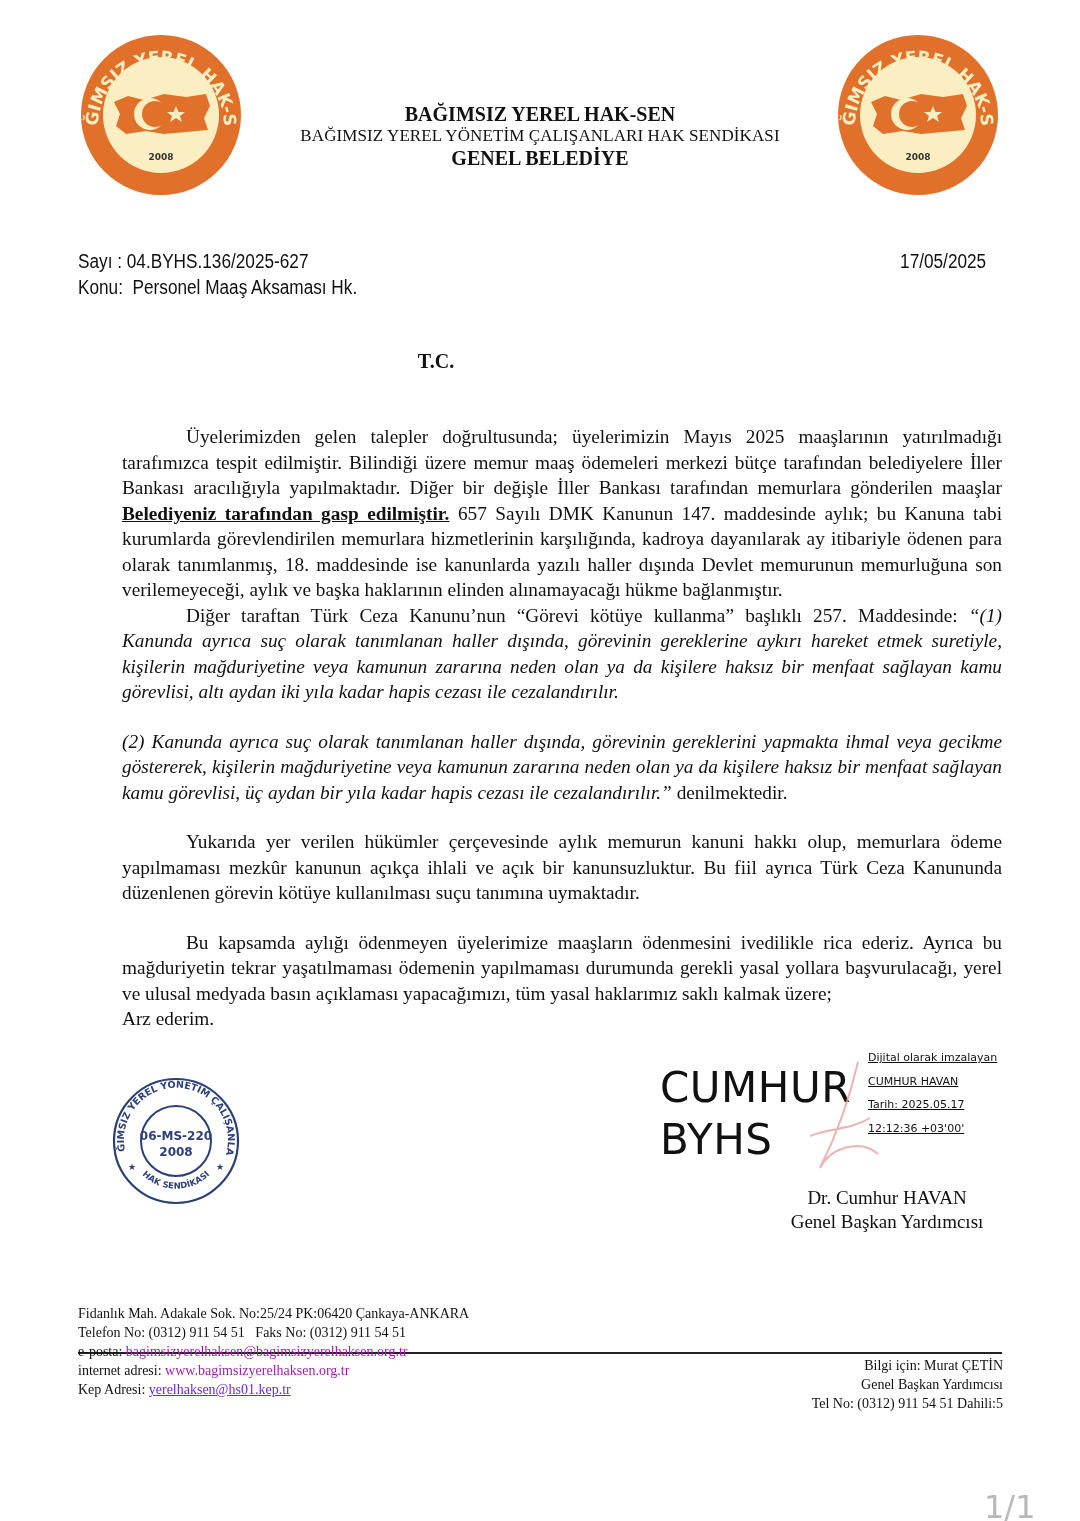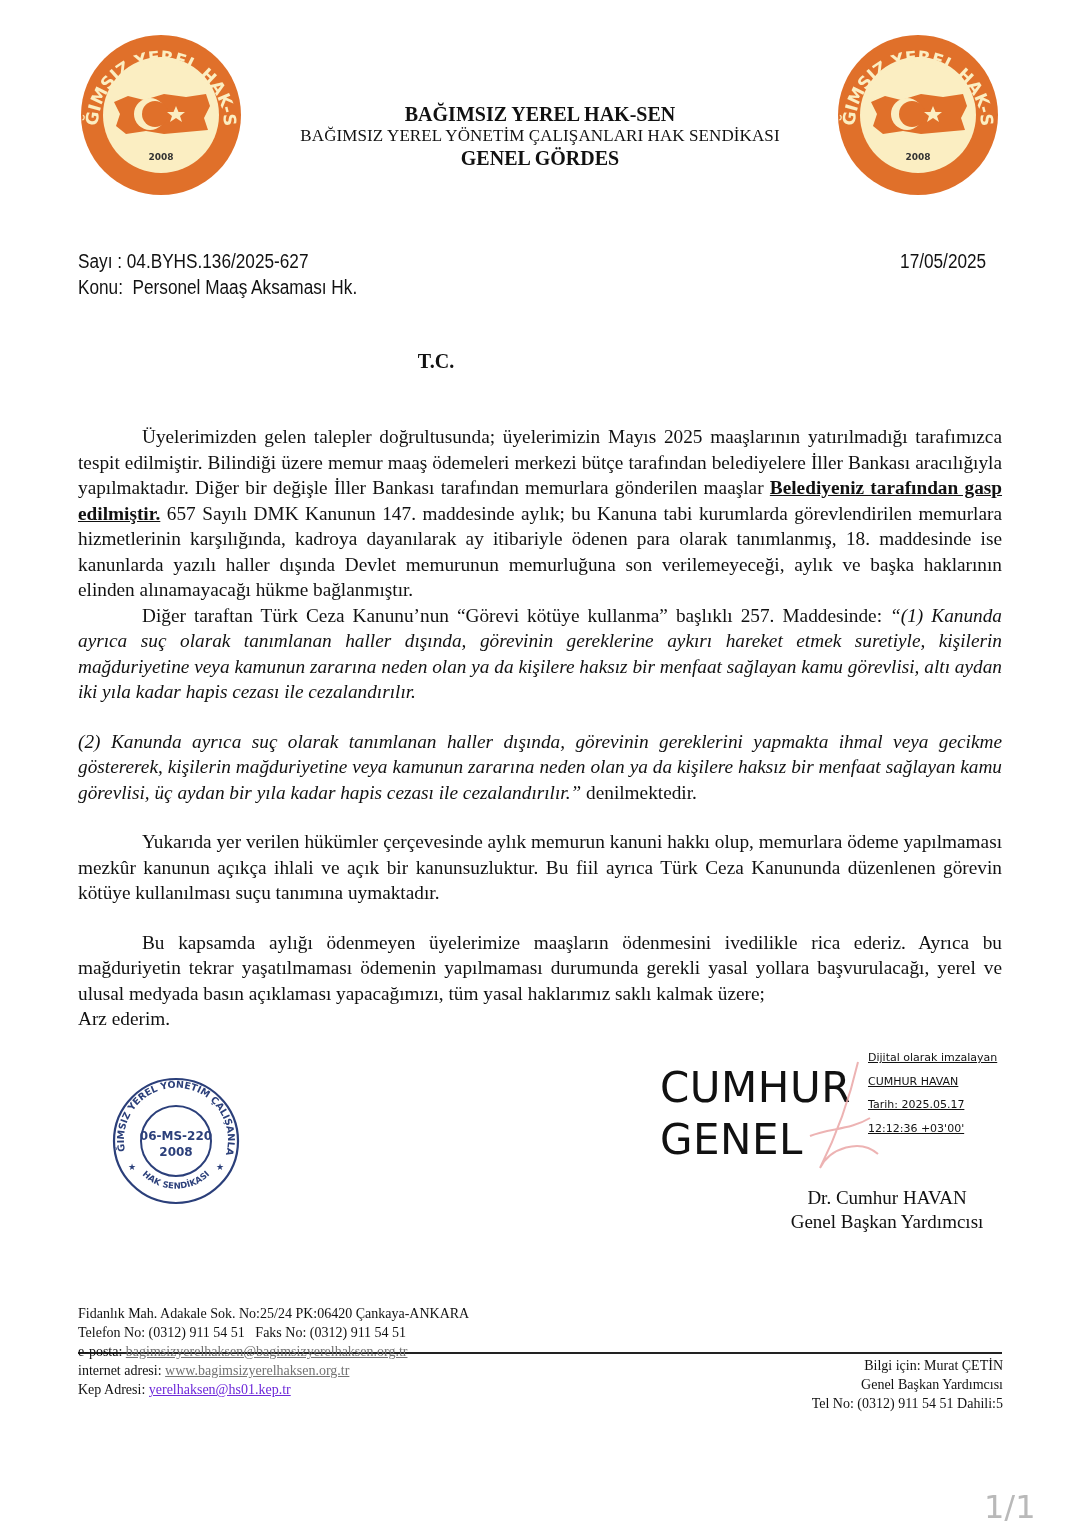--- a/index.html
+++ b/index.html
@@ -16,39 +16,39 @@
     .org-header .h2 { font-size: 17px; letter-spacing: 0.1px; }
     .org-header .h3 { font-weight: bold; font-size: 20px; }
 
     .meta { position: absolute; left: 78px; top: 248px; width: 916px; font-size: 20px; line-height: 26px; font-family: "Liberation Sans", sans-serif; transform: scaleX(0.86); transform-origin: left; }
     .meta-row { display: flex; justify-content: space-between; }
     .meta .date { position: absolute; right: -140px; top: 0; }
 
     .addressee { position: absolute; left: 0; width: 872px; top: 348px; text-align: center; font-weight: bold; font-size: 20px; line-height: 26px; }
 
     .body-text { position: absolute; left: 78px; width: 924px; top: 424px; font-size: 19.3px; line-height: 25.5px; text-align: justify; font-family: "Liberation Serif", serif; }
-    .body-text p { text-indent: 64px; }
+    .body-text p { text-indent: 64px; margin-left: 44px; }
     .body-text p.noindent { text-indent: 0; }
     .body-text .gap { height: 24px; }
     .body-text .u-bold { font-weight: bold; text-decoration: underline; }
     .body-text em { font-style: italic; }
 
     .stamp { position: absolute; left: 108px; top: 1074px; width: 136px; height: 134px; }
     .stamp svg { width: 100%; height: 100%; }
 
     .sig-big { position: absolute; left: 660px; top: 1062px; font-family: "DejaVu Sans", sans-serif; font-size: 42px; line-height: 52px; color: #111; letter-spacing: 0.5px; font-weight: normal; }
     .sig-mark { position: absolute; left: 800px; top: 1058px; width: 80px; height: 120px; }
     .sig-small { position: absolute; left: 868px; top: 1046px; font-family: "DejaVu Sans", sans-serif; font-size: 11px; line-height: 23.5px; color: #111; text-decoration: underline; }
 
     .signer { position: absolute; left: 760px; width: 254px; top: 1186px; text-align: center; font-size: 19px; line-height: 24px; }
 
     .footer-line { position: absolute; left: 78px; top: 1352px; width: 924px; height: 0; border-top: 2px solid #222; }
     .footer-left { position: absolute; left: 78px; top: 1304px; font-size: 14px; line-height: 19px; }
     .footer-right { position: absolute; right: 77px; top: 1356px; font-size: 14px; line-height: 19px; text-align: right; }
-    .link-brown { color: #737373; text-decoration: underline; }
+    .link-brown { color: #a21caf; }
     .link-blue { color: #6d28d9; text-decoration: underline; }
 
     .page-num { position: absolute; left: 984px; top: 1488px; font-family: "DejaVu Sans", sans-serif; font-size: 32px; color: #b9b9b9; }
   </style>
 </head>
 <body>
 
 <div class="logo left">
   <svg viewBox="0 0 170 162">
     <defs>
@@ -82,21 +82,21 @@
     <circle cx="74" cy="80" r="16" fill="#fbeec2"></circle>
     <circle cx="79" cy="80" r="13" fill="#e0702a"></circle>
     <polygon points="100,72 102.5,78 109,78 104,82 106,88 100,84 94,88 96,82 91,78 97.5,78" fill="#fbeec2"></polygon>
     <text x="85" y="126" text-anchor="middle" font-family="DejaVu Sans, sans-serif" font-weight="bold" font-size="9" fill="#333">2008</text>
   </svg>
 </div>
 
 <div class="org-header">
   <div class="h1">BAĞIMSIZ YEREL HAK-SEN</div>
   <div class="h2">BAĞIMSIZ YEREL YÖNETİM ÇALIŞANLARI HAK SENDİKASI</div>
-  <div class="h3">GENEL GÖRDES</div>
+  <div class="h3">GENEL BELEDİYE</div>
 </div>
 
 <div class="meta">
   <div class="meta-row">
     <span>
       <span>Sayı</span>
       <span>:  04.BYHS.136/2025-627</span>
     </span>
   </div>
   <span class="date">17/05/2025</span>
@@ -140,21 +140,21 @@
     </text>
     <text x="20" y="96" font-size="9" fill="#2b3f7a">★</text>
     <text x="108" y="96" font-size="9" fill="#2b3f7a">★</text>
     <text x="68" y="66" text-anchor="middle" font-family="DejaVu Sans, sans-serif" font-weight="bold" font-size="12" fill="#2b3f7a">06-MS-220</text>
     <text x="68" y="82" text-anchor="middle" font-family="DejaVu Sans, sans-serif" font-weight="bold" font-size="12" fill="#2b3f7a">2008</text>
   </svg>
 </div>
 
 <div class="sig-big">
   <div>CUMHUR</div>
-  <div>GENEL</div>
+  <div>BYHS</div>
 </div>
 <svg class="sig-mark" viewBox="0 0 80 120">
   <path d="M 58 4 C 52 30, 40 70, 20 110 M 20 110 C 30 90, 60 80, 78 96 M 10 78 C 30 70, 50 72, 70 60" fill="none" stroke="#e8a0a0" stroke-width="2" opacity="0.8"></path>
 </svg>
 <div class="sig-small">
   <div>Dijital olarak imzalayan</div>
   <div>CUMHUR HAVAN</div>
   <div>Tarih: 2025.05.17</div>
   <div>12:12:36 +03'00'</div>
 </div>

